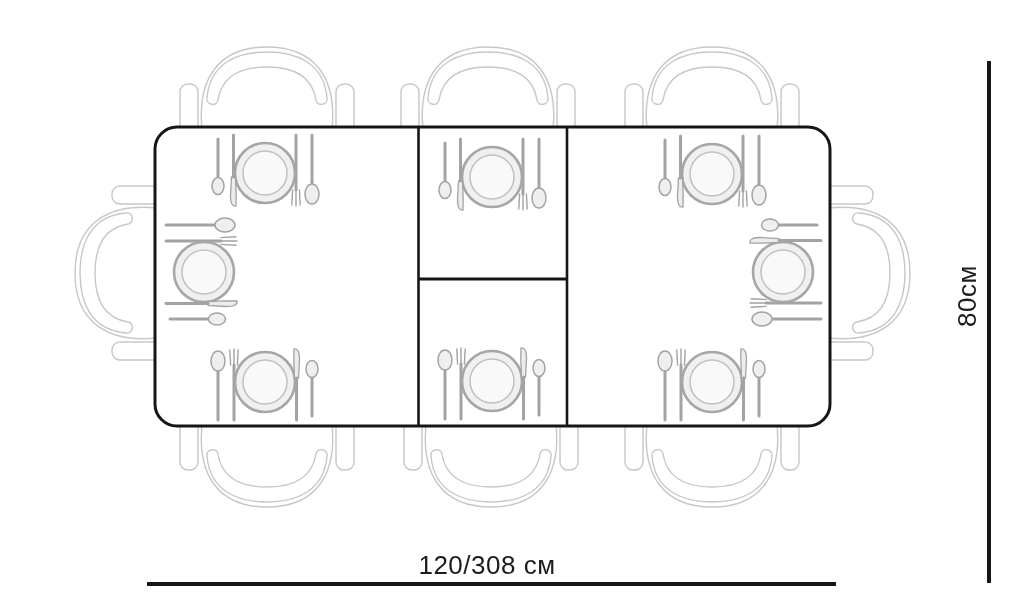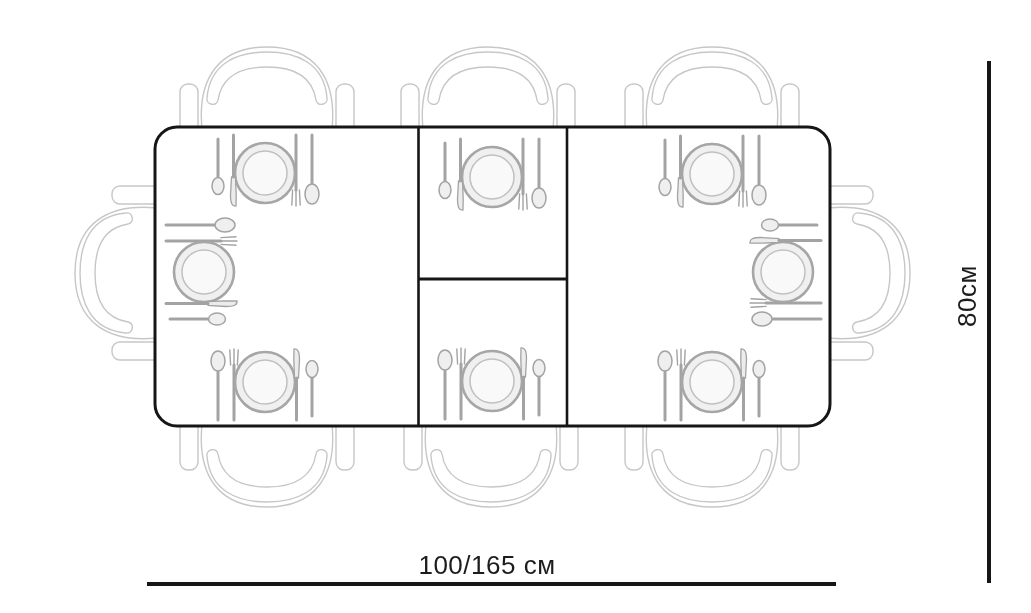--- a/index.html
+++ b/index.html
@@ -92,16 +92,16 @@
     <use href="#setting" transform="translate(265,382)"></use>
     <use href="#setting" transform="translate(492,381)"></use>
     <use href="#setting" transform="translate(712,382)"></use>
     <use href="#setting" transform="translate(204,272) rotate(90)"></use>
     <use href="#setting" transform="translate(783,272) rotate(-90)"></use>
 
     <line class="dim-line" x1="147" y1="584" x2="836" y2="584"></line>
     <line class="dim-line" x1="989" y1="61" x2="989" y2="583"></line>
   </svg>
 
-  <div class="dim-label width-label">100/165 см</div>
+  <div class="dim-label width-label">120/308 см</div>
   <div class="dim-label depth-label">80см</div>
 
 </div>
 
 </body></html>

